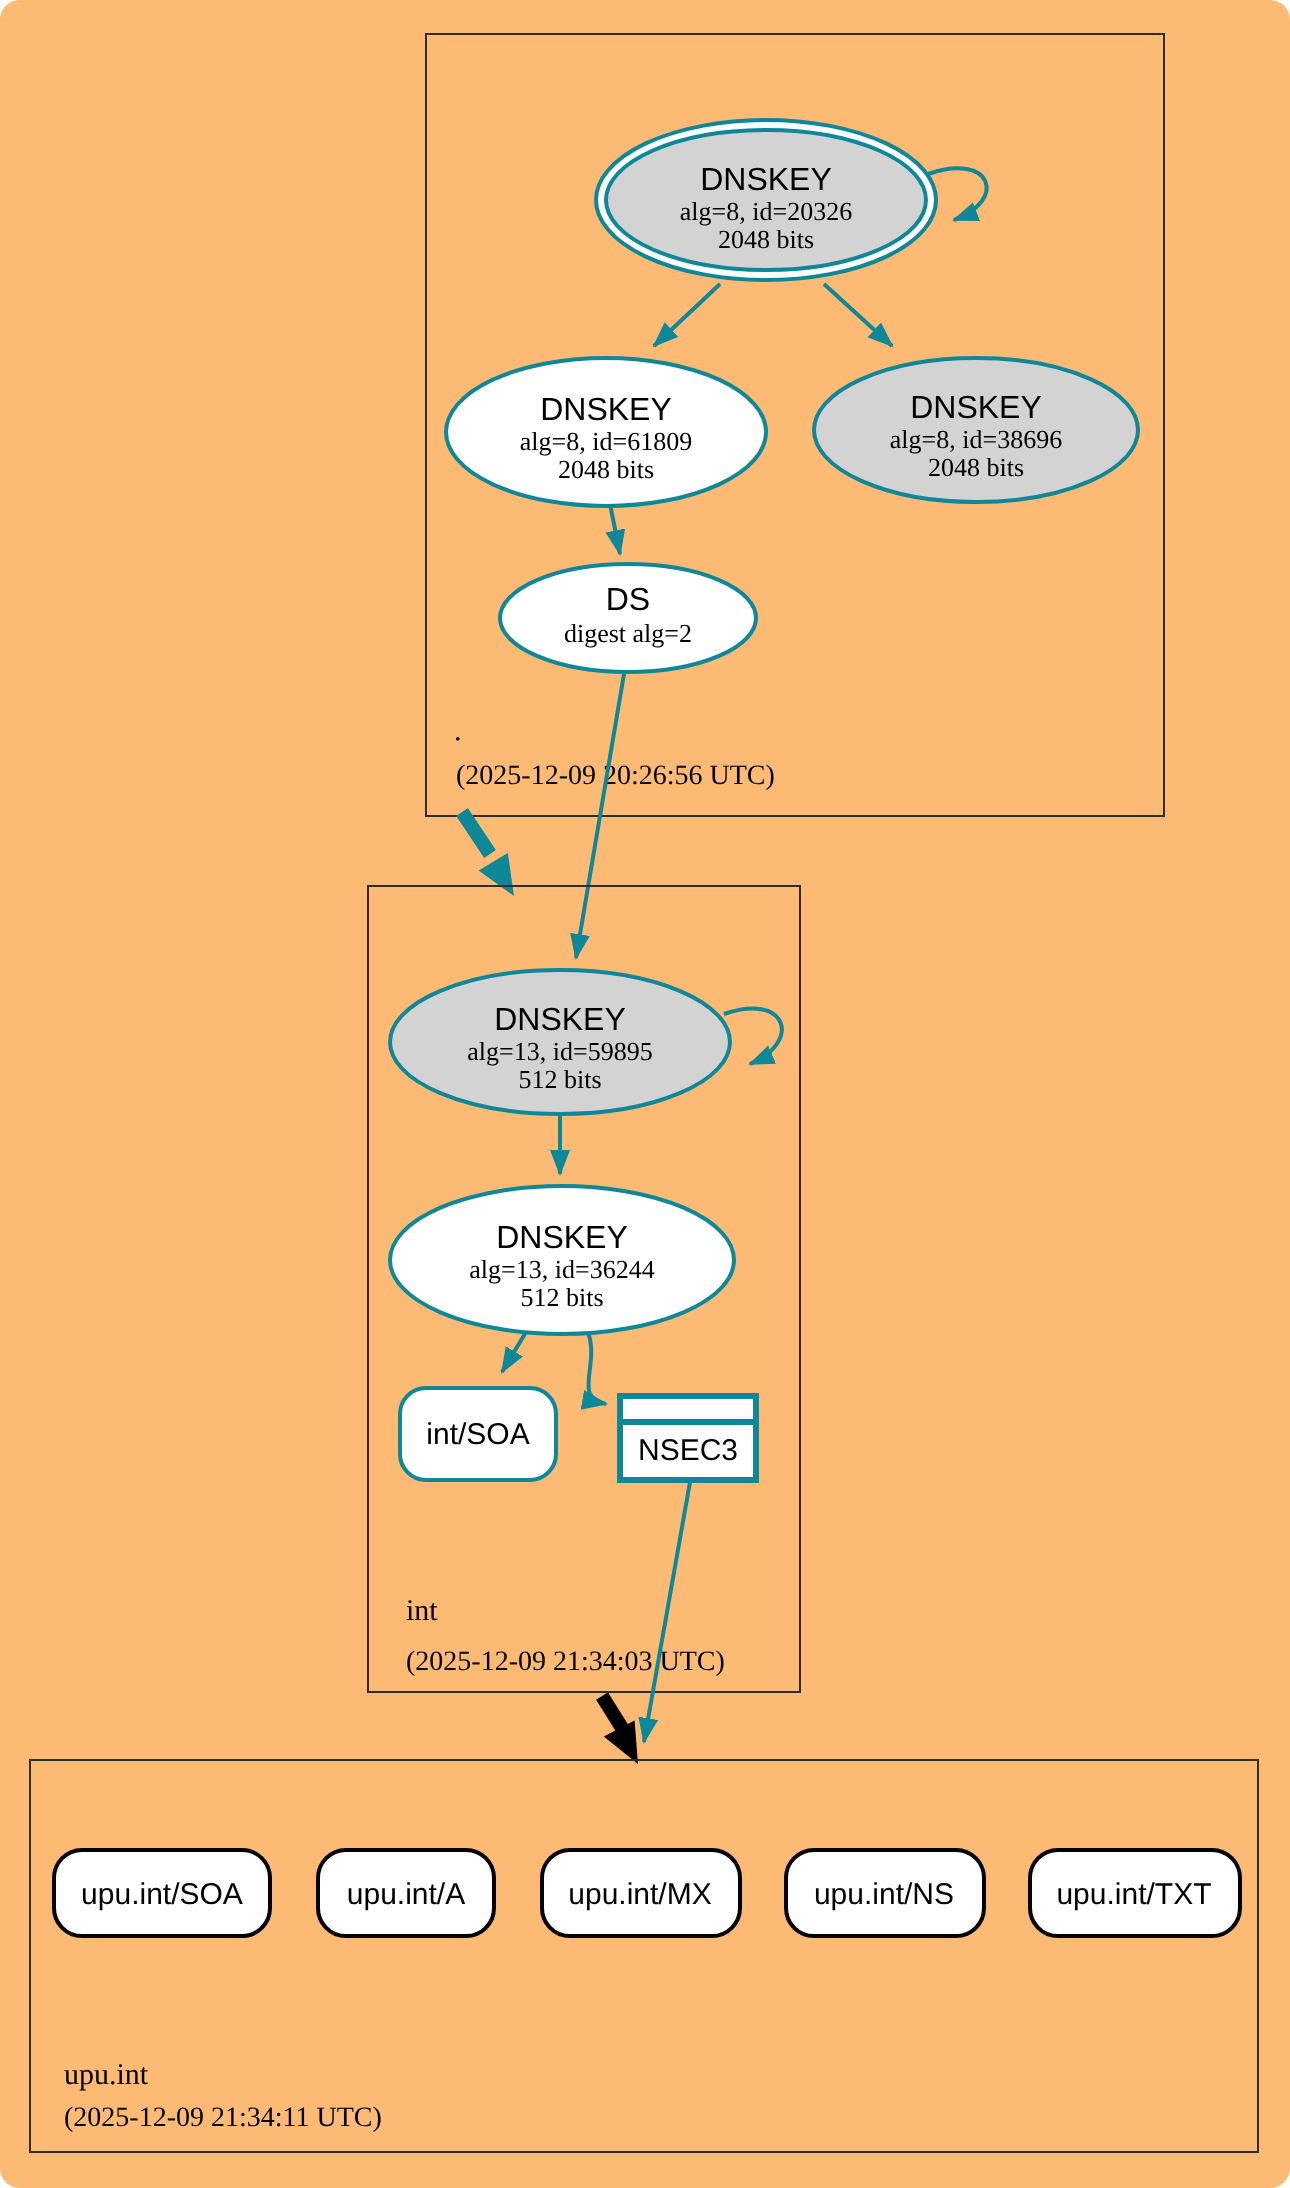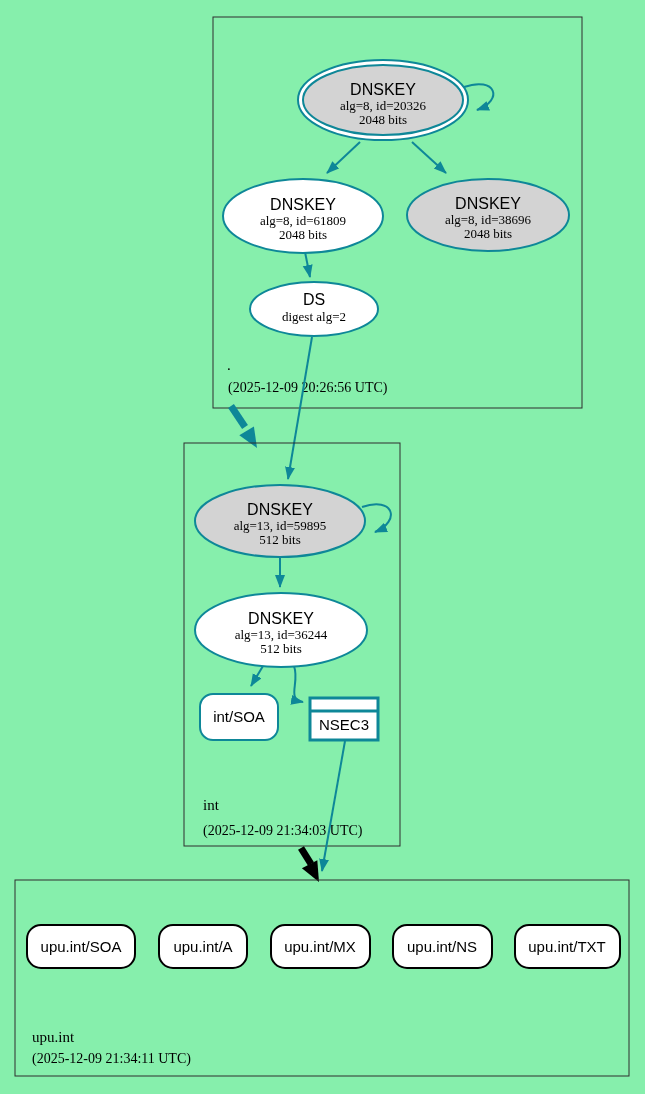--- a/index.html
+++ b/index.html
@@ -1,16 +1,16 @@
 <!DOCTYPE html>
 <html><head>
 <meta charset="utf-8">
 <style>
   html,body{margin:0;padding:0;background:#ffffff;}
-  .stage{position:relative;width:645px;height:1094px;background:#86efac;}
+  .stage{position:relative;width:645px;height:1094px;background:#fdba74;border-radius:10px;}
   svg{display:block;}
   .zone-box{fill:none;stroke:#2e2e2e;stroke-width:1;}
   .edge{stroke:#0e8798;stroke-width:2;fill:none;}
   .edge-thick{stroke:#0e8798;stroke-width:7;fill:none;}
   .edge-black-thick{stroke:#000000;stroke-width:7;fill:none;}
   .head-teal{fill:#0e8798;stroke:none;}
   .head-black{fill:#000000;stroke:none;}
   .ell-gray{fill:#d3d3d3;stroke:#0e8798;stroke-width:2;}
   .ell-white{fill:#ffffff;stroke:#0e8798;stroke-width:2;}
   .ell-ring{fill:#ffffff;stroke:#0e8798;stroke-width:2;}

